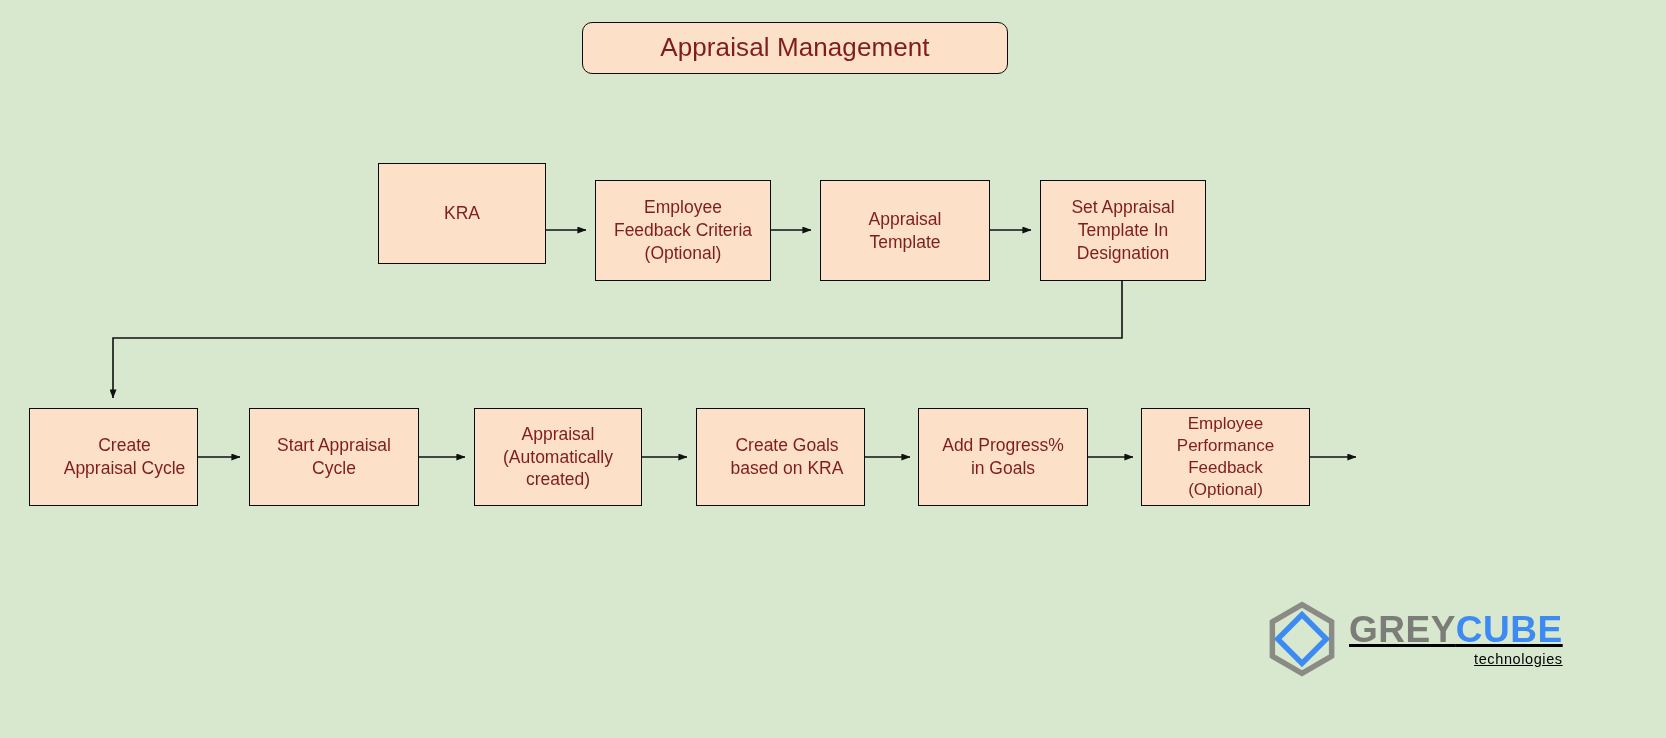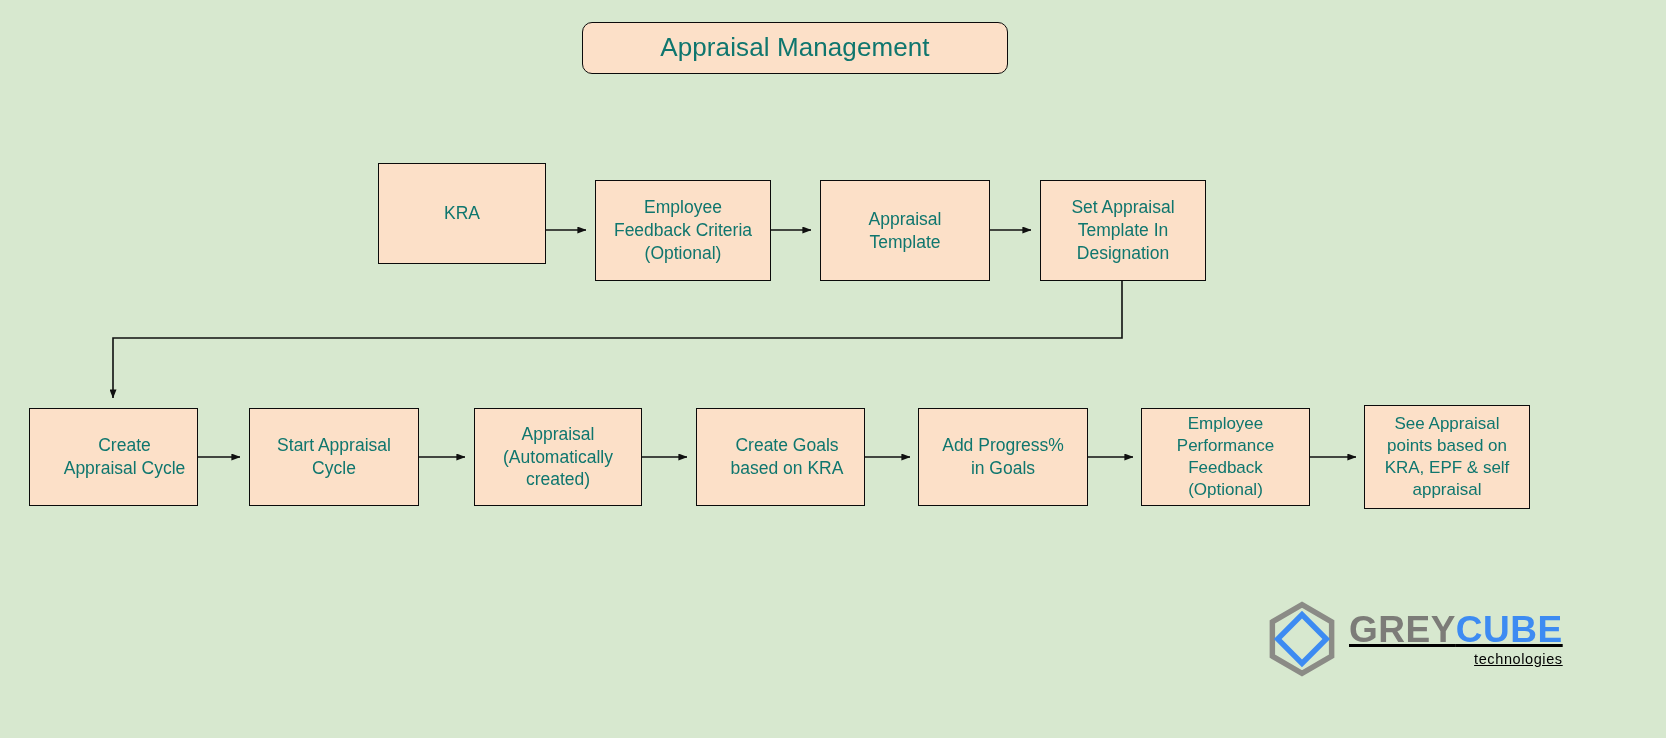--- a/index.html
+++ b/index.html
@@ -29,21 +29,21 @@
   }
   .node {
     position: absolute;
     box-sizing: border-box;
     background: #fce0c8;
     border: 1.6px solid #0b0b0b;
     display: flex;
     align-items: center;
     justify-content: center;
     text-align: center;
-    color: #0f766e;
+    color: #7f1d1d;
     line-height: 1.30;
     padding: 2px 6px;
   }
   .node-label {
     display: block;
     white-space: pre-line;
   }
   .title-node {
     border-radius: 10px;
     font-size: 26px;
@@ -194,26 +194,20 @@
 in Goals</span>
   </div>
 
   <div class="node row2-node small" style="left:1141px; top:408px; width:169px; height:98px;">
     <span class="node-label">Employee
 Performance
 Feedback
 (Optional)</span>
   </div>
 
-  <div class="node row2-node small" style="left:1364px; top:405px; width:166px; height:104px;">
-    <span class="node-label">See Appraisal
-points based on
-KRA, EPF &amp; self
-appraisal</span>
-  </div>
 
   <div id="logo">
     <svg id="logo-mark" viewBox="0 0 100 100">
 
       <polygon points="50,6 88,28 88,72 50,94 12,72 12,28" fill="none" stroke="#8b8b86" stroke-width="7"></polygon>
 
       <rect x="28" y="28" width="44" height="44" transform="rotate(45 50 50)" fill="none" stroke="#3d8bf2" stroke-width="7"></rect>
     </svg>
     <div id="logo-text">
       <div id="logo-wordmark">

